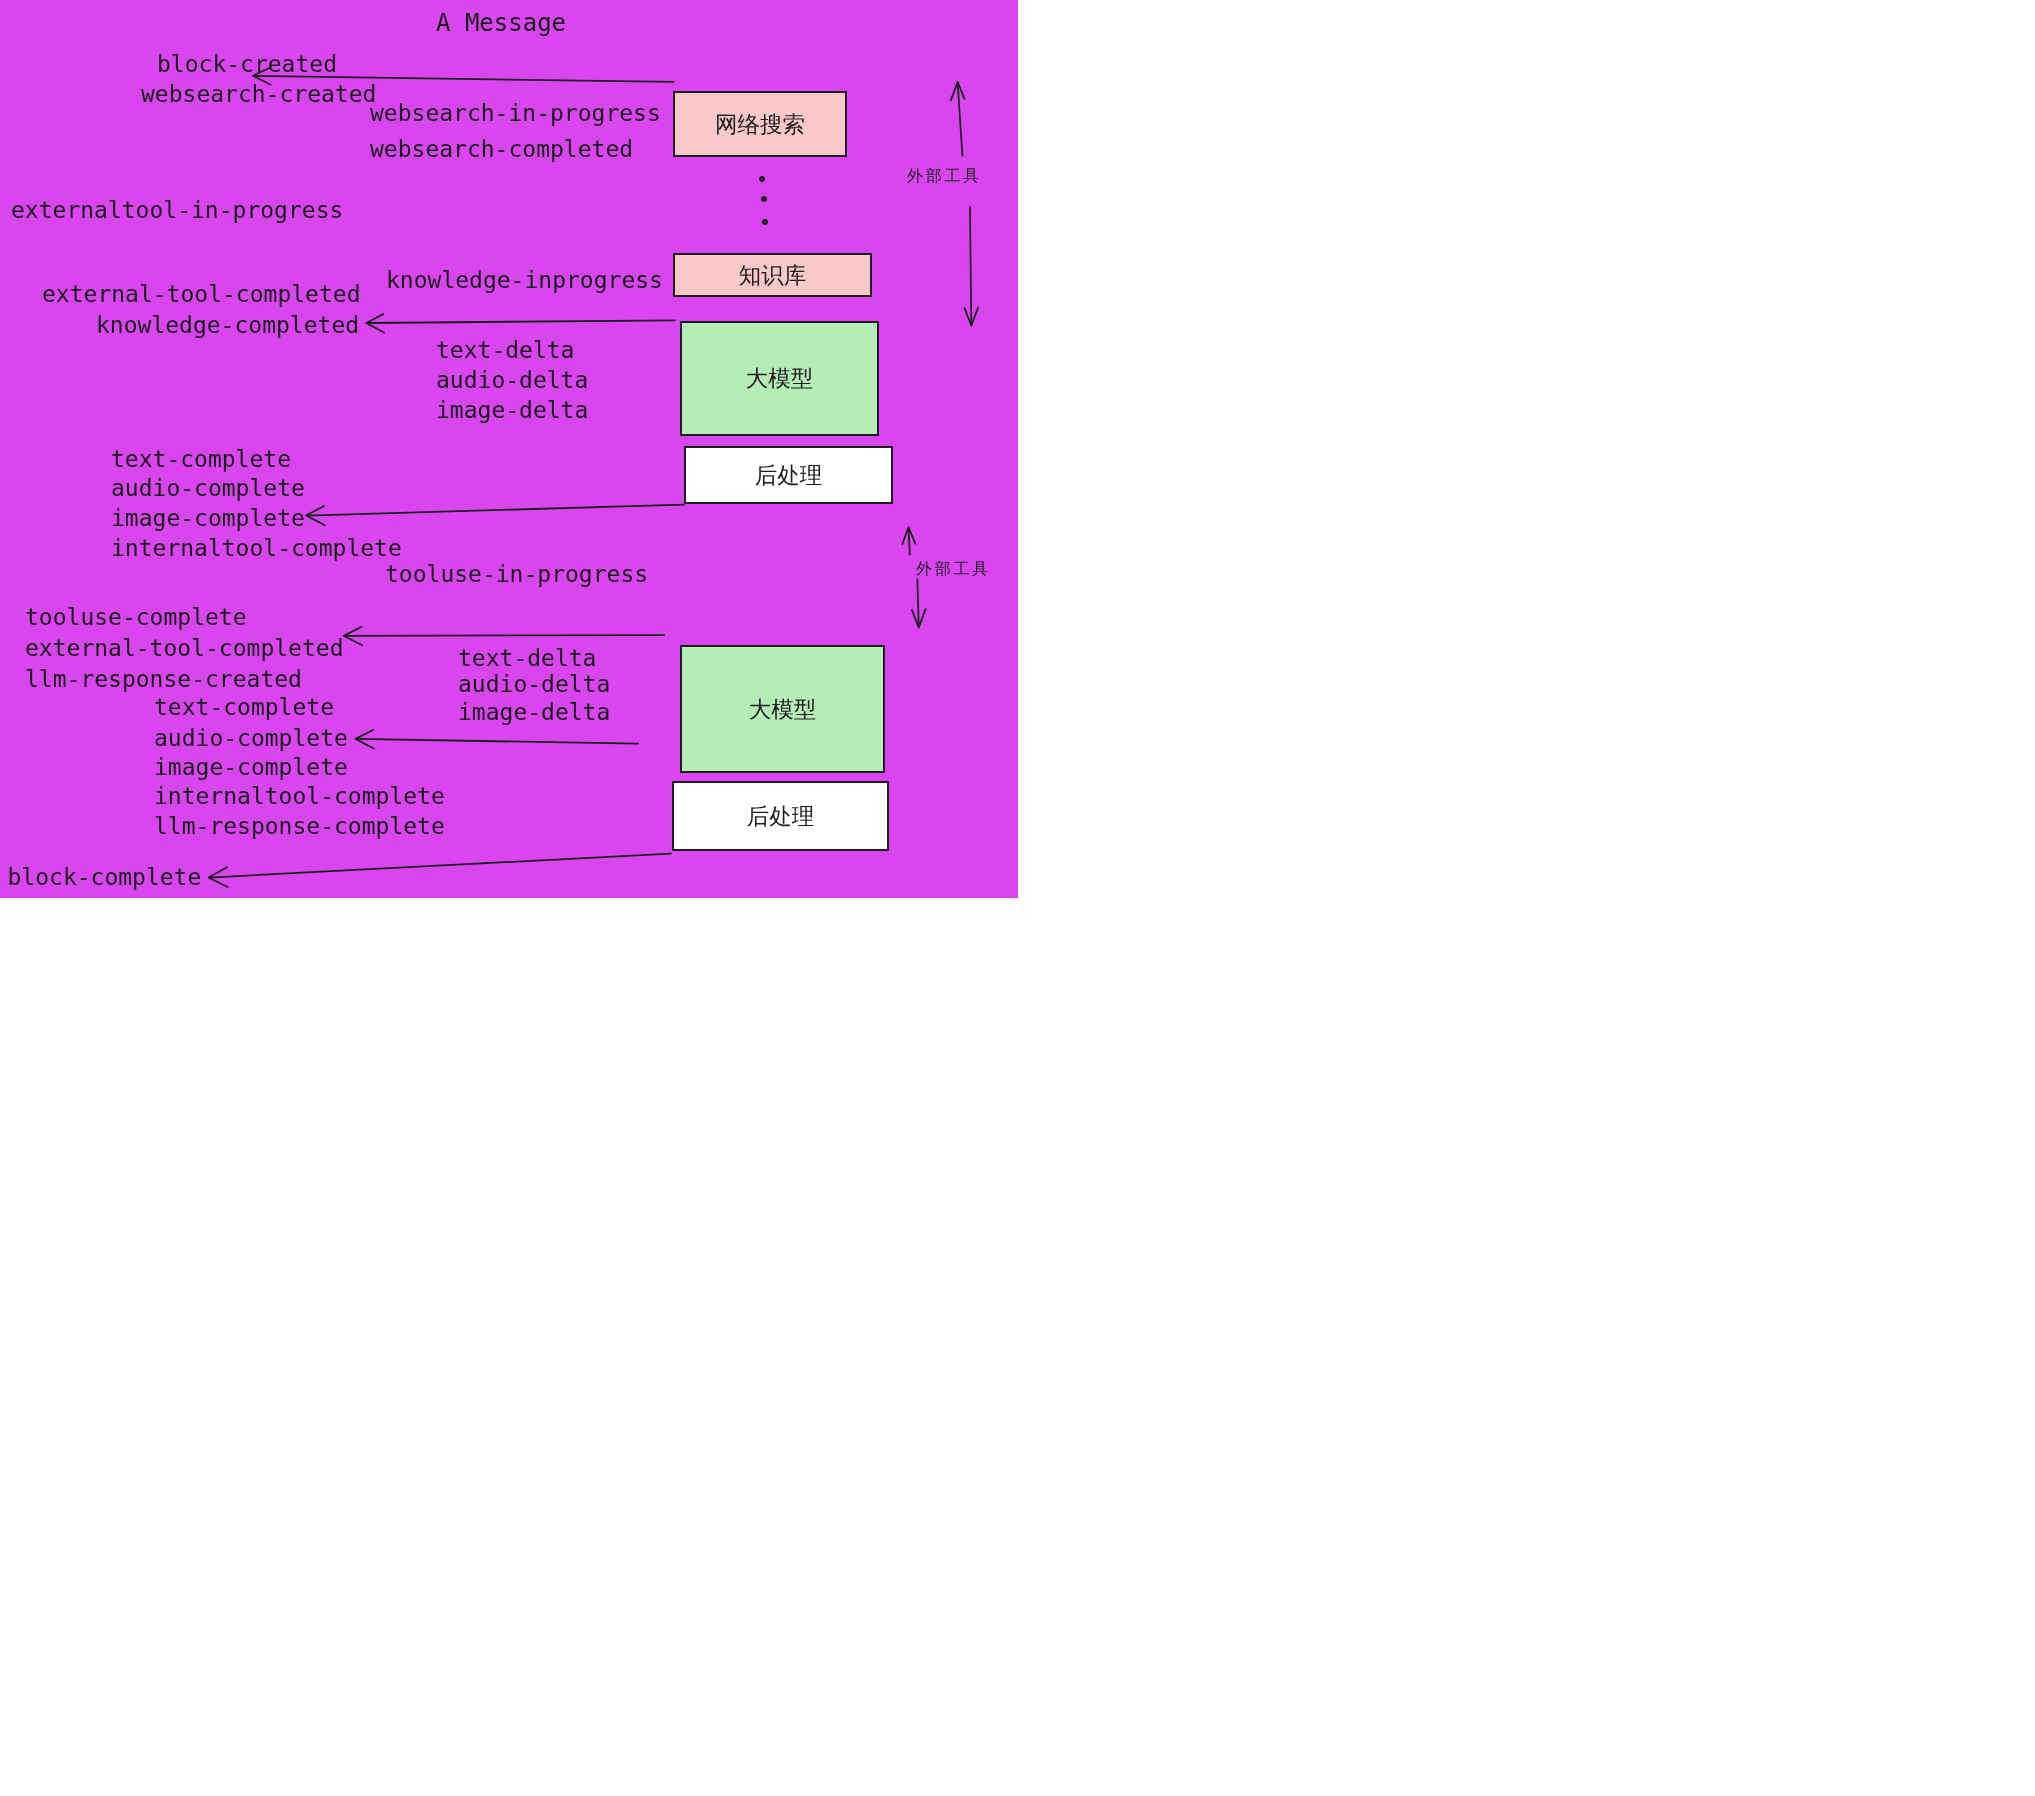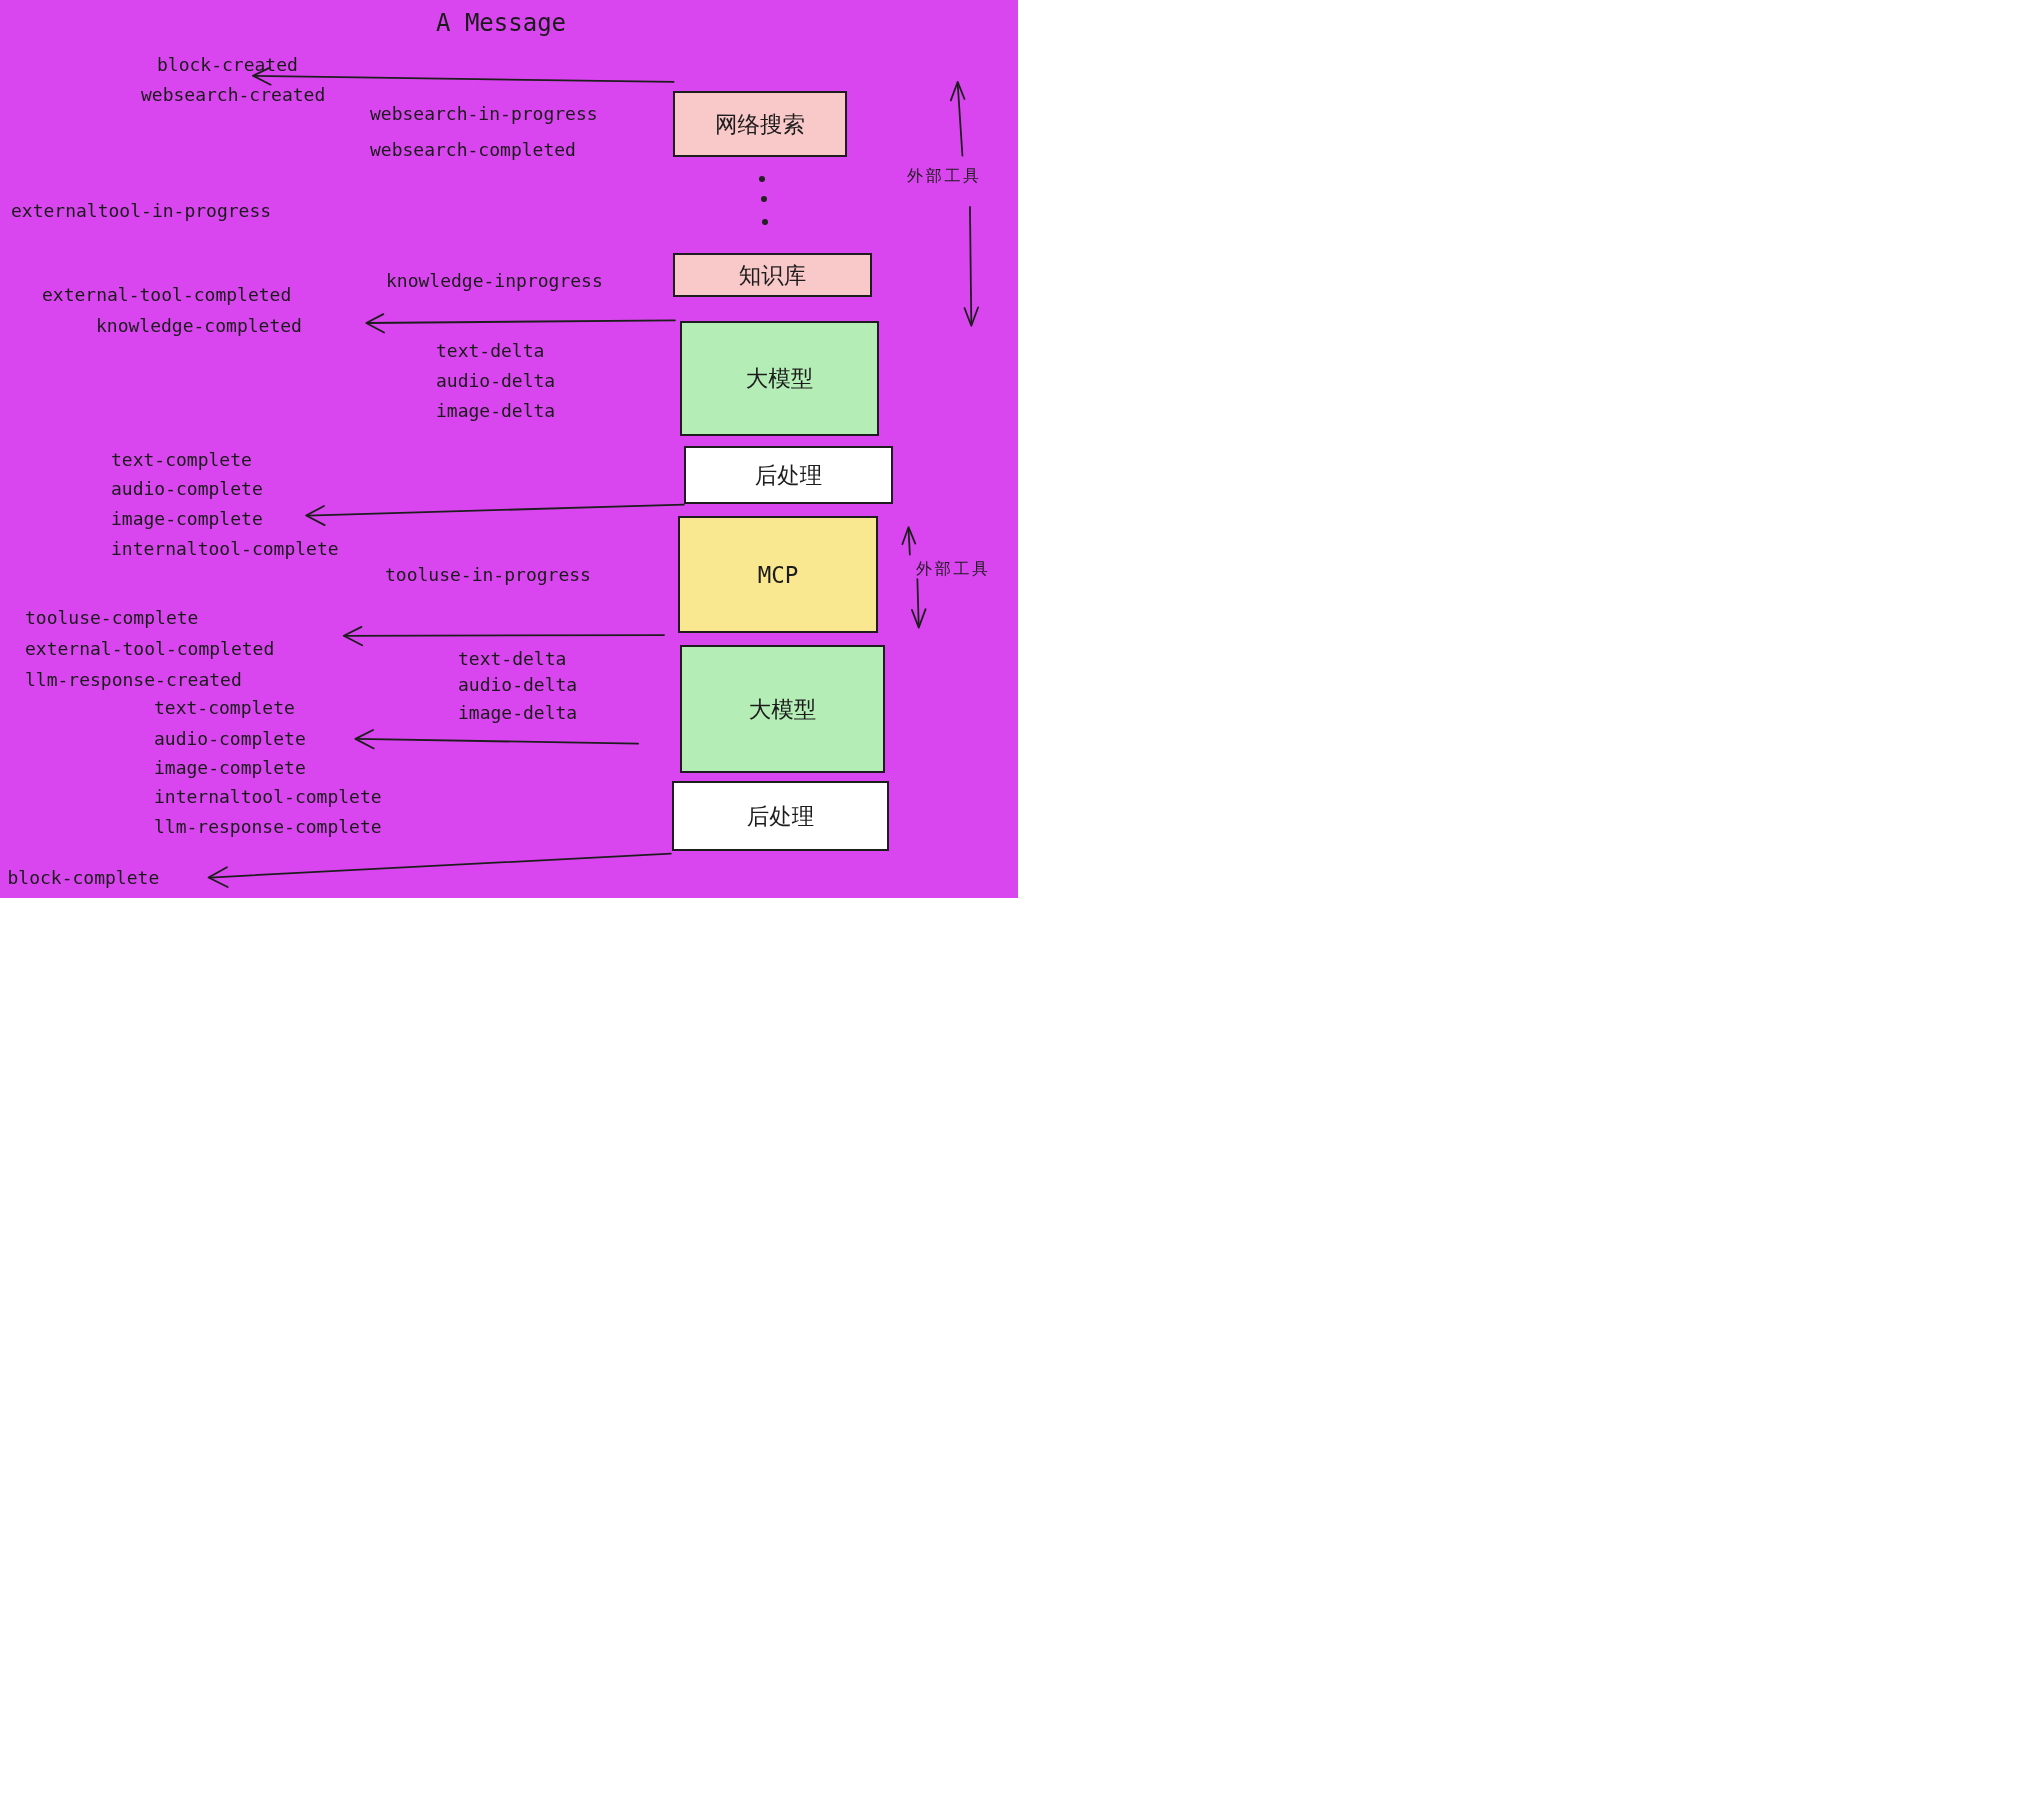--- a/index.html
+++ b/index.html
@@ -6,21 +6,21 @@
   #canvas{
     position:relative;
     width:1018px;height:898px;
     background:#d946ef;
     font-family:"DejaVu Sans Mono", monospace;
     color:#1a1a1a;
     overflow:hidden;
   }
   .ev{
     position:absolute;
-    font-size:18px;
+    font-size:23px;
     line-height:27px;
     white-space:nowrap;
     color:#1a1a1a;
   }
   .title{
     position:absolute;
     font-size:24px;
     line-height:27px;
     white-space:nowrap;
     color:#1a1a1a;
@@ -105,23 +105,20 @@
   </div>
   <div class="box" style="left: 673px; top: 253px; width: 199px; height: 44px; background: rgb(249, 200, 200);">
     <span class="lbl">知识库</span>
   </div>
   <div class="box" style="left: 680px; top: 321px; width: 199px; height: 115px; background: rgb(181, 237, 182);">
     <span class="lbl">大模型</span>
   </div>
   <div class="box" style="left: 684px; top: 446px; width: 209px; height: 58px; background: rgb(255, 255, 255);">
     <span class="lbl">后处理</span>
   </div>
-  <div class="box" style="left: 678px; top: 516px; width: 200px; height: 117px; background: rgb(249, 232, 143);">
-    <span class="lbl mono">MCP</span>
-  </div>
   <div class="box" style="left: 680px; top: 645px; width: 205px; height: 128px; background: rgb(181, 237, 182);">
     <span class="lbl">大模型</span>
   </div>
   <div class="box" style="left: 672px; top: 781px; width: 217px; height: 70px; background: rgb(255, 255, 255);">
     <span class="lbl">后处理</span>
   </div>
 
   <div class="dot" style="left:759px;top:176px;"></div>
   <div class="dot" style="left:761px;top:196px;"></div>
   <div class="dot" style="left:762px;top:219px;"></div>

